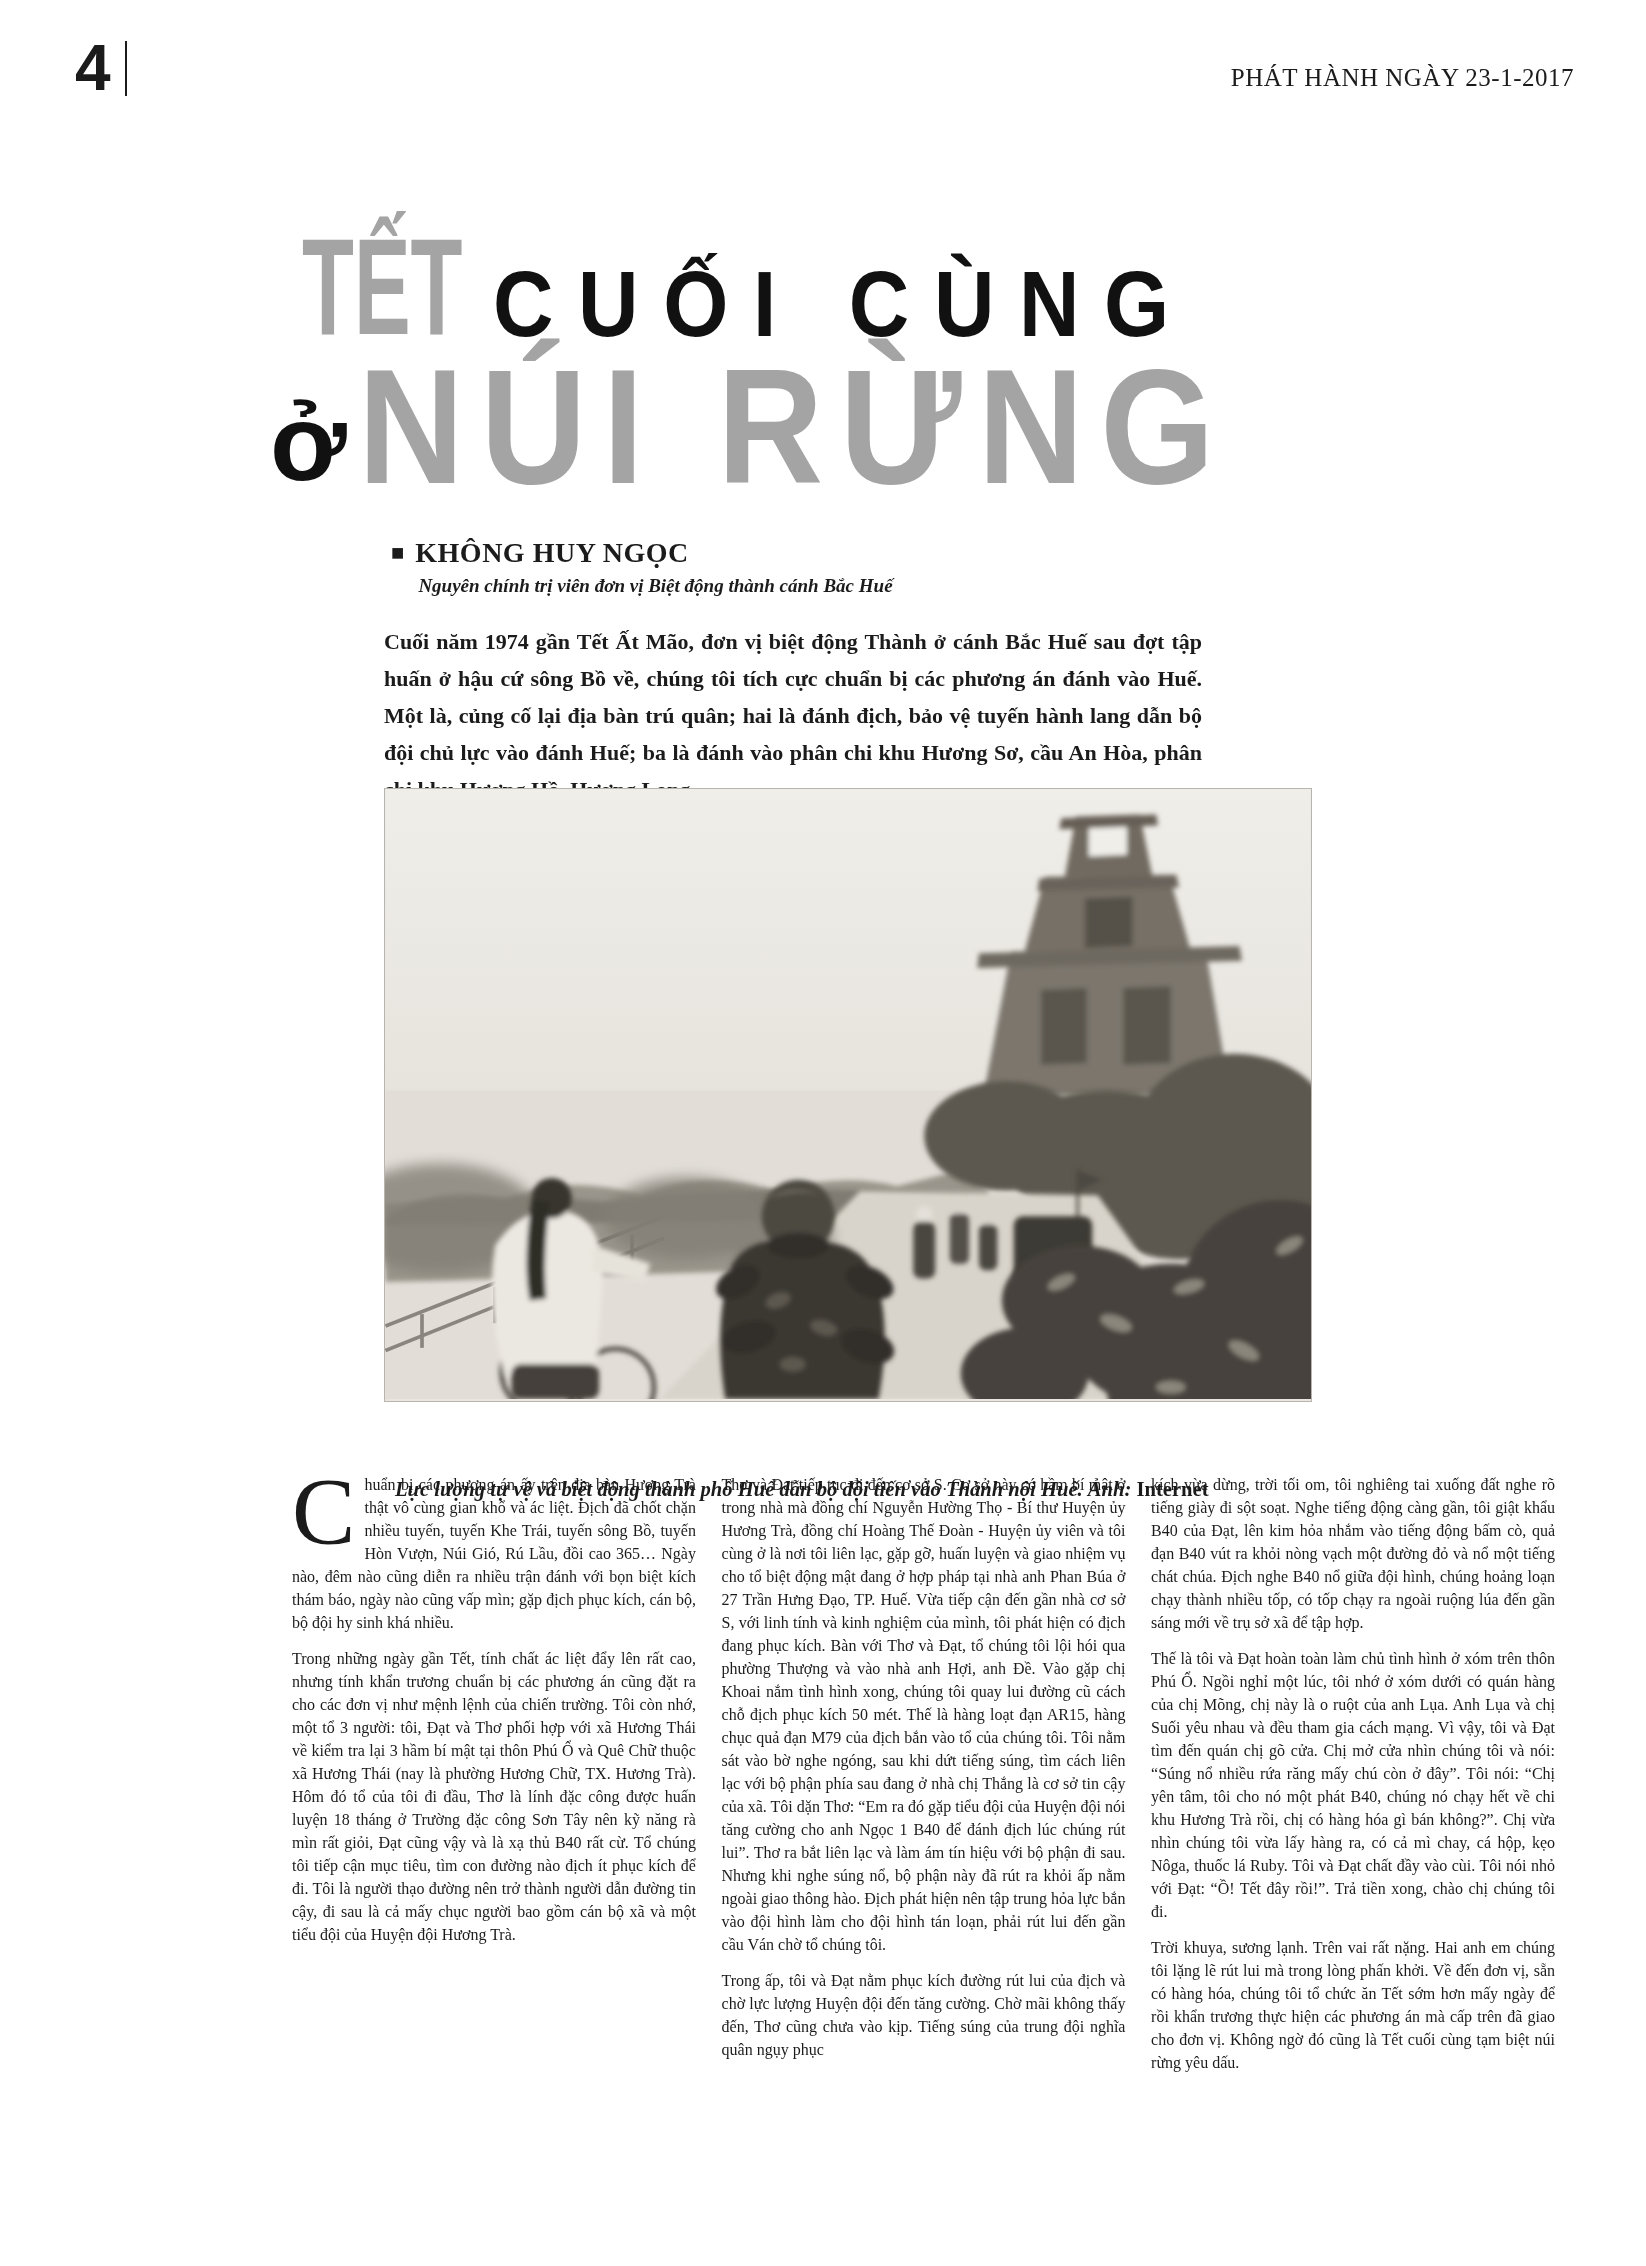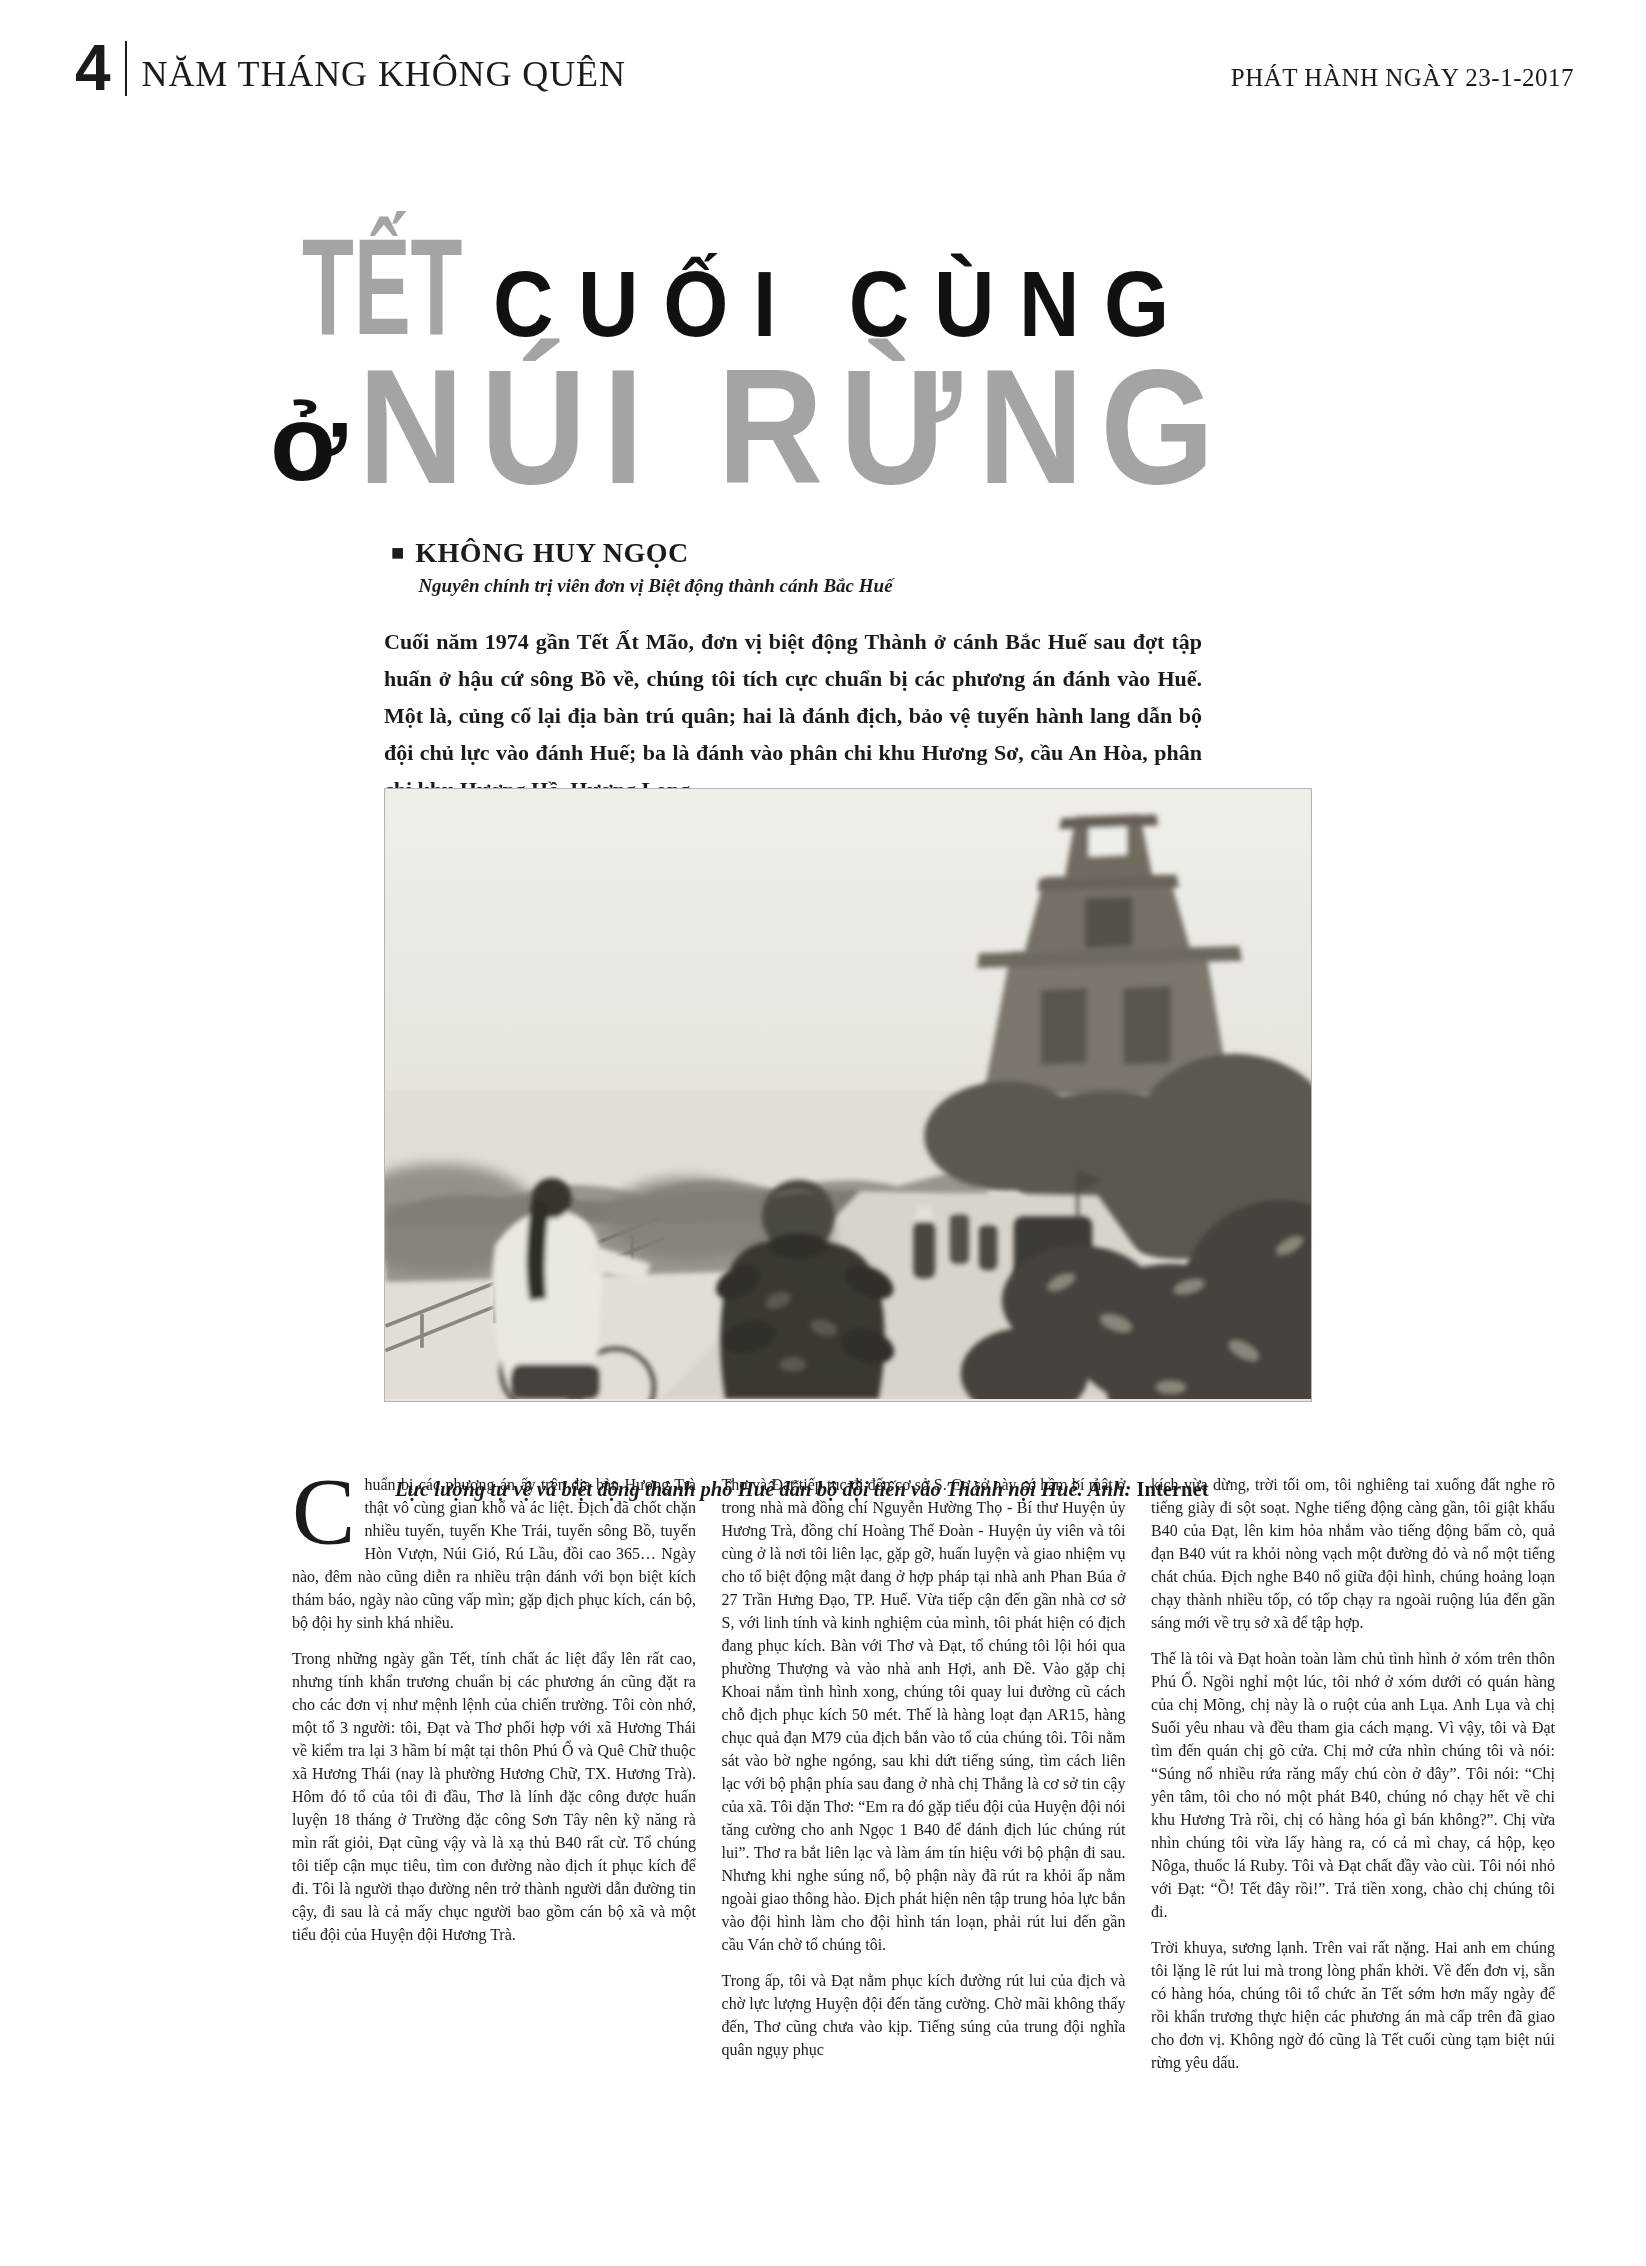--- a/index.html
+++ b/index.html
@@ -48,21 +48,20 @@
   .dropcap{float:left;font-size:95px;line-height:71px;padding:3.7px 9.1px 0 0;}
 </style>
 </head>
 <body>
 
 <div class="page">
 
   <div class="masthead-left">
     <div class="page-num">4</div>
     <div class="mast-divider"></div>
-    <div class="section-title">NĂM THÁNG KHÔNG QUÊN</div>
   </div>
   <div class="issue-date">PHÁT HÀNH NGÀY 23-1-2017</div>
 
   <div class="headline">
     <span class="t-tet">TẾT</span>
     <span class="t-cuoi">CUỐI CÙNG</span>
     <span class="t-o">ở</span>
     <span class="t-nui">NÚI RỪNG</span>
   </div>
 

